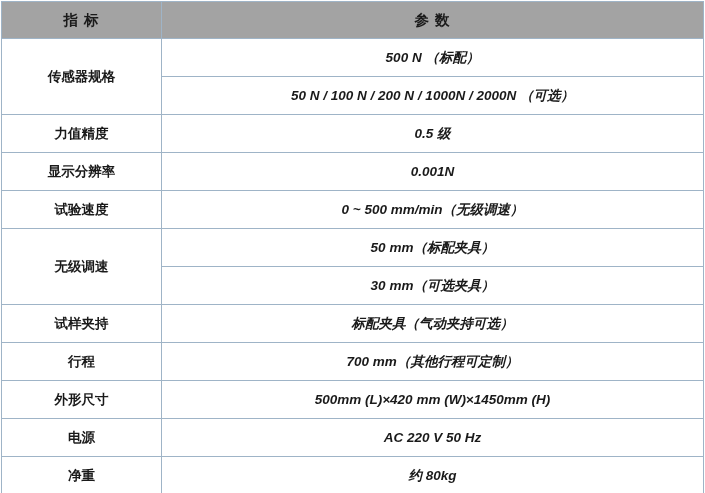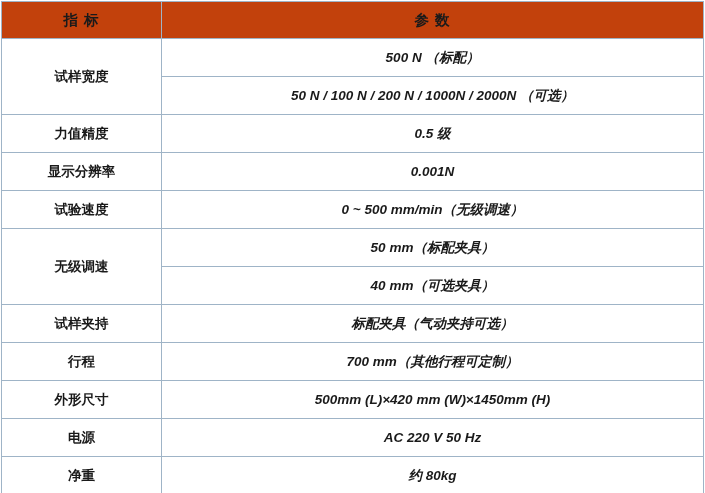--- a/index.html
+++ b/index.html
@@ -22,21 +22,21 @@
   .spec-table td, .spec-table th {
     border: 1px solid #9fb4c7;
     text-align: center;
     vertical-align: middle;
     font-size: 13.5px;
     color: #1a1a1a;
     font-weight: bold;
     padding: 0 4px;
   }
   .spec-table th {
-    background: #c2410c;
+    background: #a3a3a3;
     height: 36px;
     font-size: 14.5px;
     letter-spacing: 1px;
   }
   .col-label { width: 160px; }
   .row-single { height: 37px; }
   .row-double { height: 74px; }
   .sub-cell { height: 37px; }
   .value-cell { font-weight: bold; font-style: italic; }
   .nowrap { white-space: nowrap; }
@@ -50,21 +50,21 @@
     <col>
   </colgroup>
   <thead>
     <tr>
       <th>指 标</th>
       <th>参  数</th>
     </tr>
   </thead>
   <tbody>
     <tr>
-      <td class="row-double" rowspan="2">试样宽度</td>
+      <td class="row-double" rowspan="2">传感器规格</td>
       <td class="sub-cell value-cell">500 N （标配）</td>
     </tr>
     <tr>
       <td class="sub-cell value-cell nowrap">50 N / 100 N / 200 N / 1000N / 2000N   （可选）</td>
     </tr>
 
     <tr>
       <td class="row-single">力值精度</td>
       <td class="row-single value-cell">0.5 级</td>
     </tr>
@@ -77,21 +77,21 @@
     <tr>
       <td class="row-single">试验速度</td>
       <td class="row-single value-cell">0 ~ 500 mm/min（无级调速）</td>
     </tr>
 
     <tr>
       <td class="row-double" rowspan="2">无级调速</td>
       <td class="sub-cell value-cell">50 mm（标配夹具）</td>
     </tr>
     <tr>
-      <td class="sub-cell value-cell">40 mm（可选夹具）</td>
+      <td class="sub-cell value-cell">30 mm（可选夹具）</td>
     </tr>
 
     <tr>
       <td class="row-single">试样夹持</td>
       <td class="row-single value-cell">标配夹具（气动夹持可选）</td>
     </tr>
 
     <tr>
       <td class="row-single">行程</td>
       <td class="row-single value-cell">700 mm（其他行程可定制）</td>

